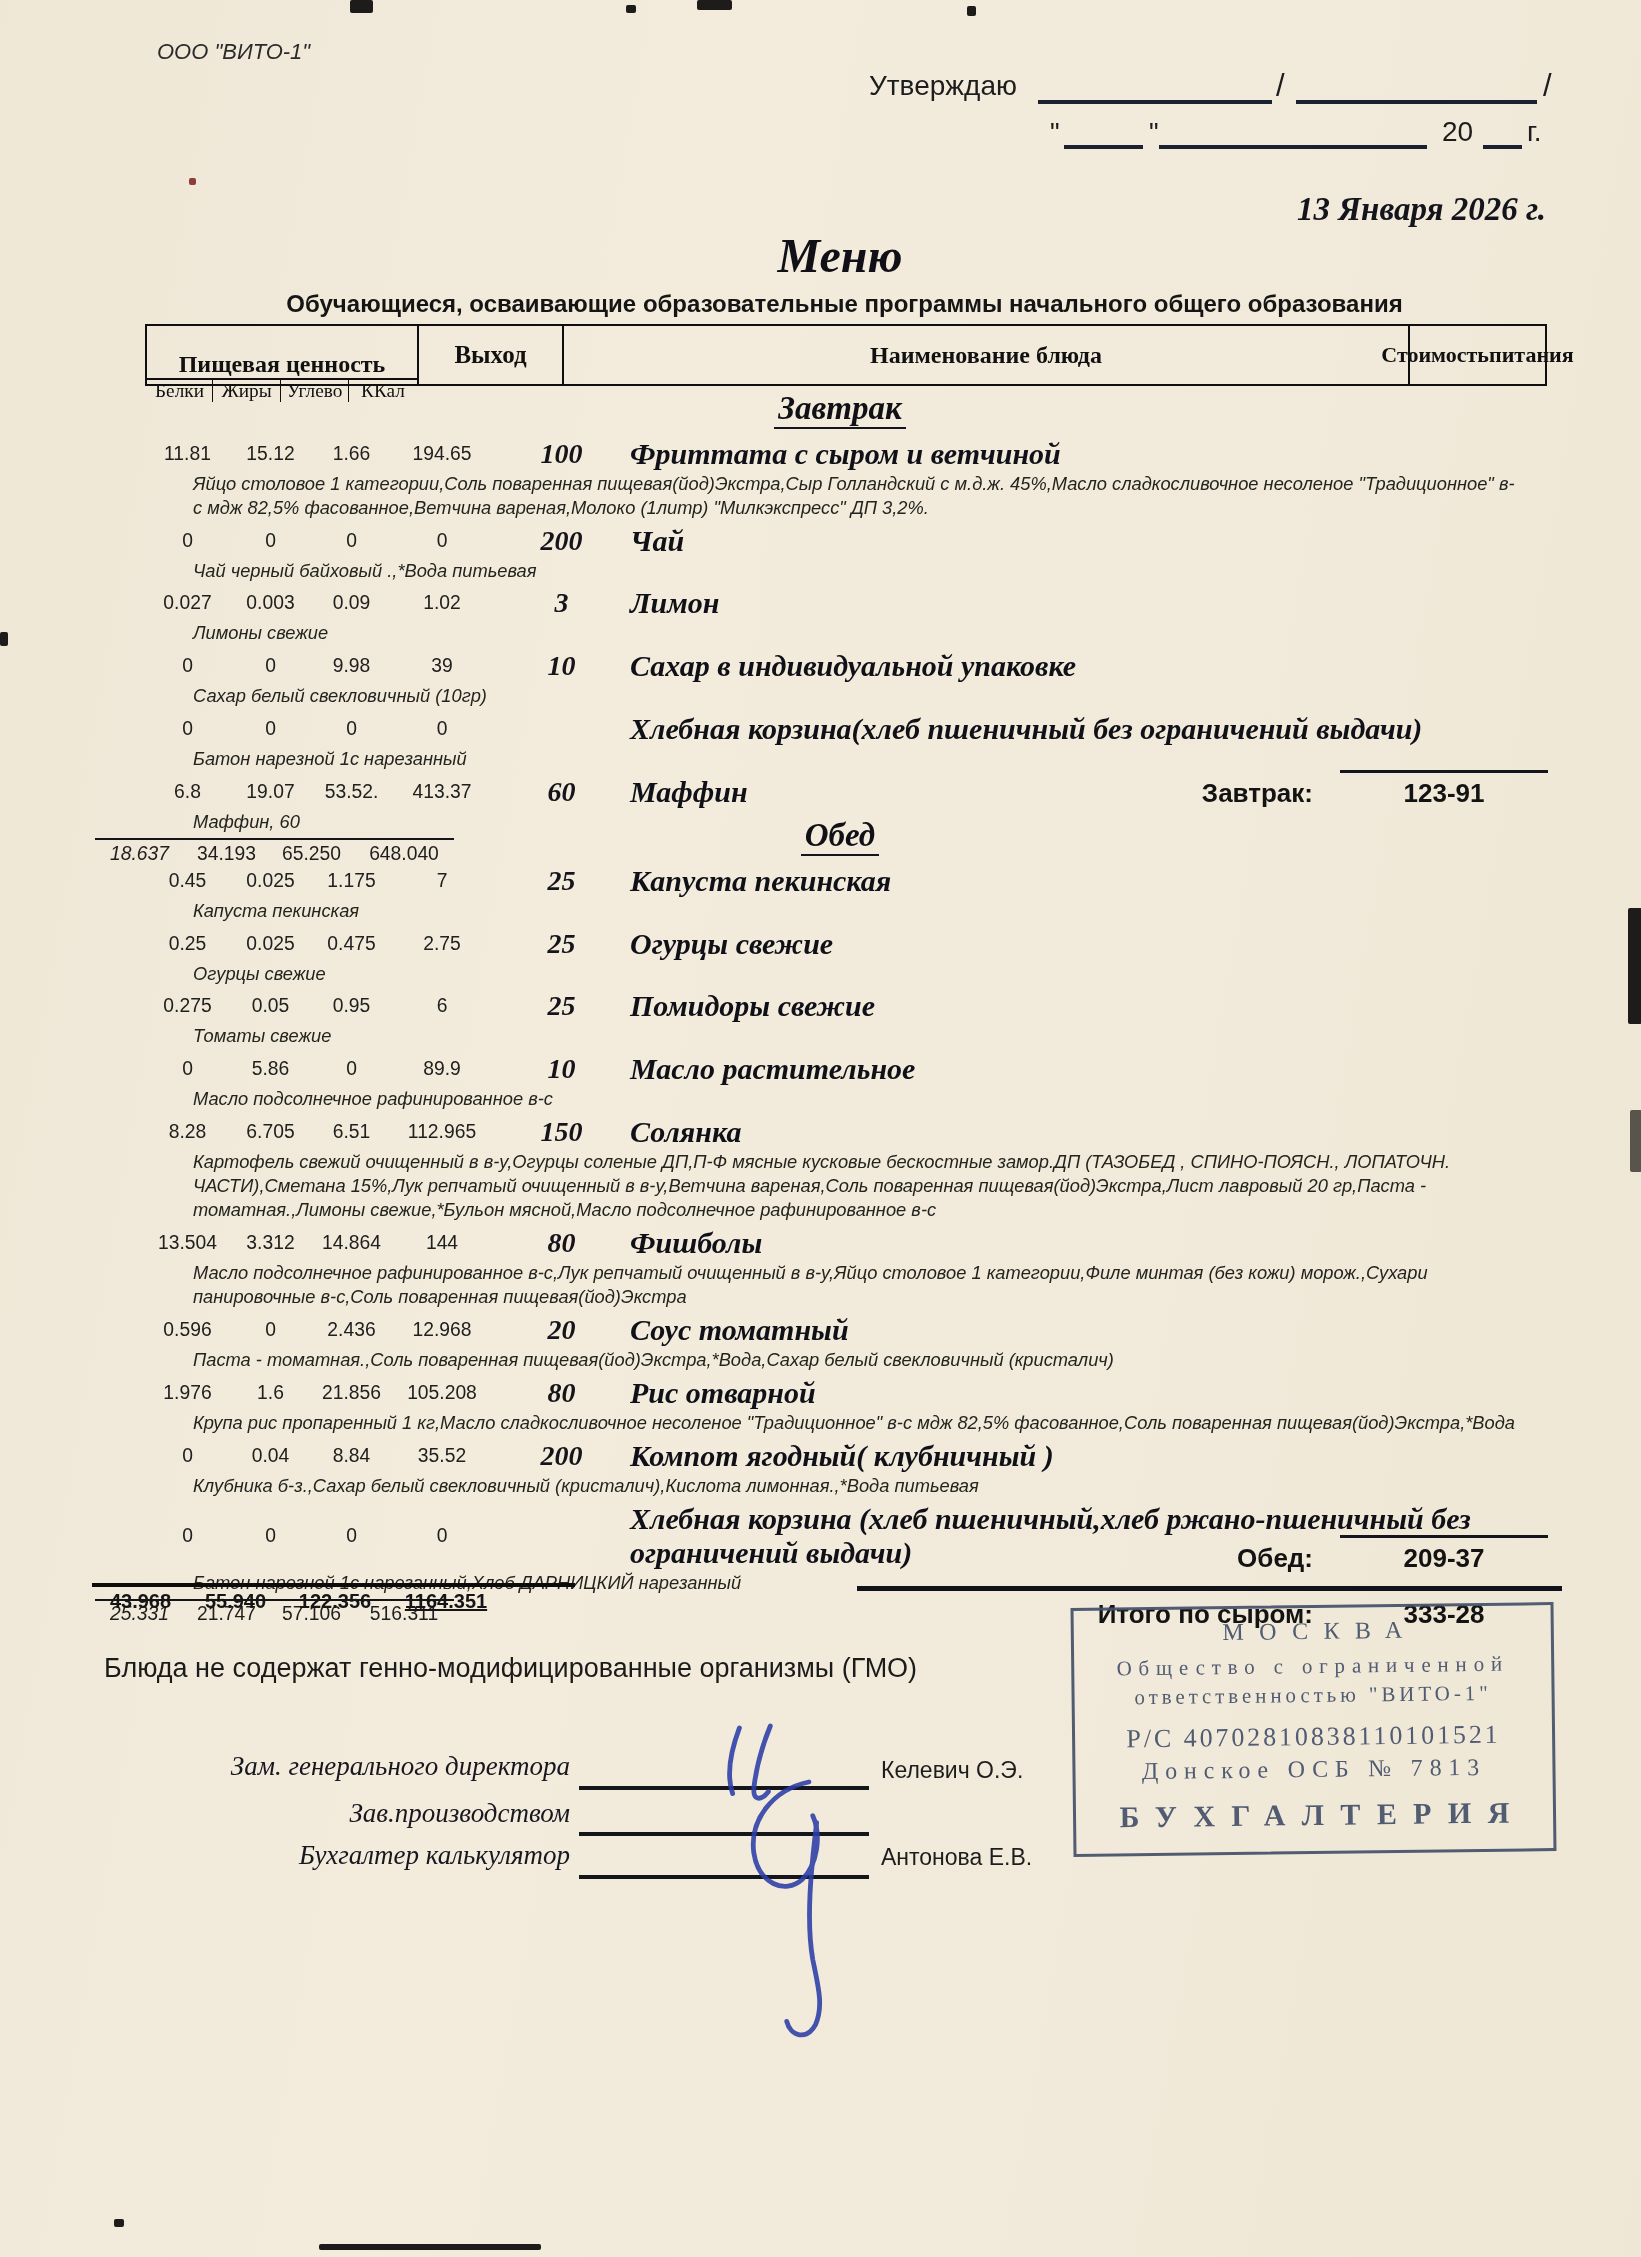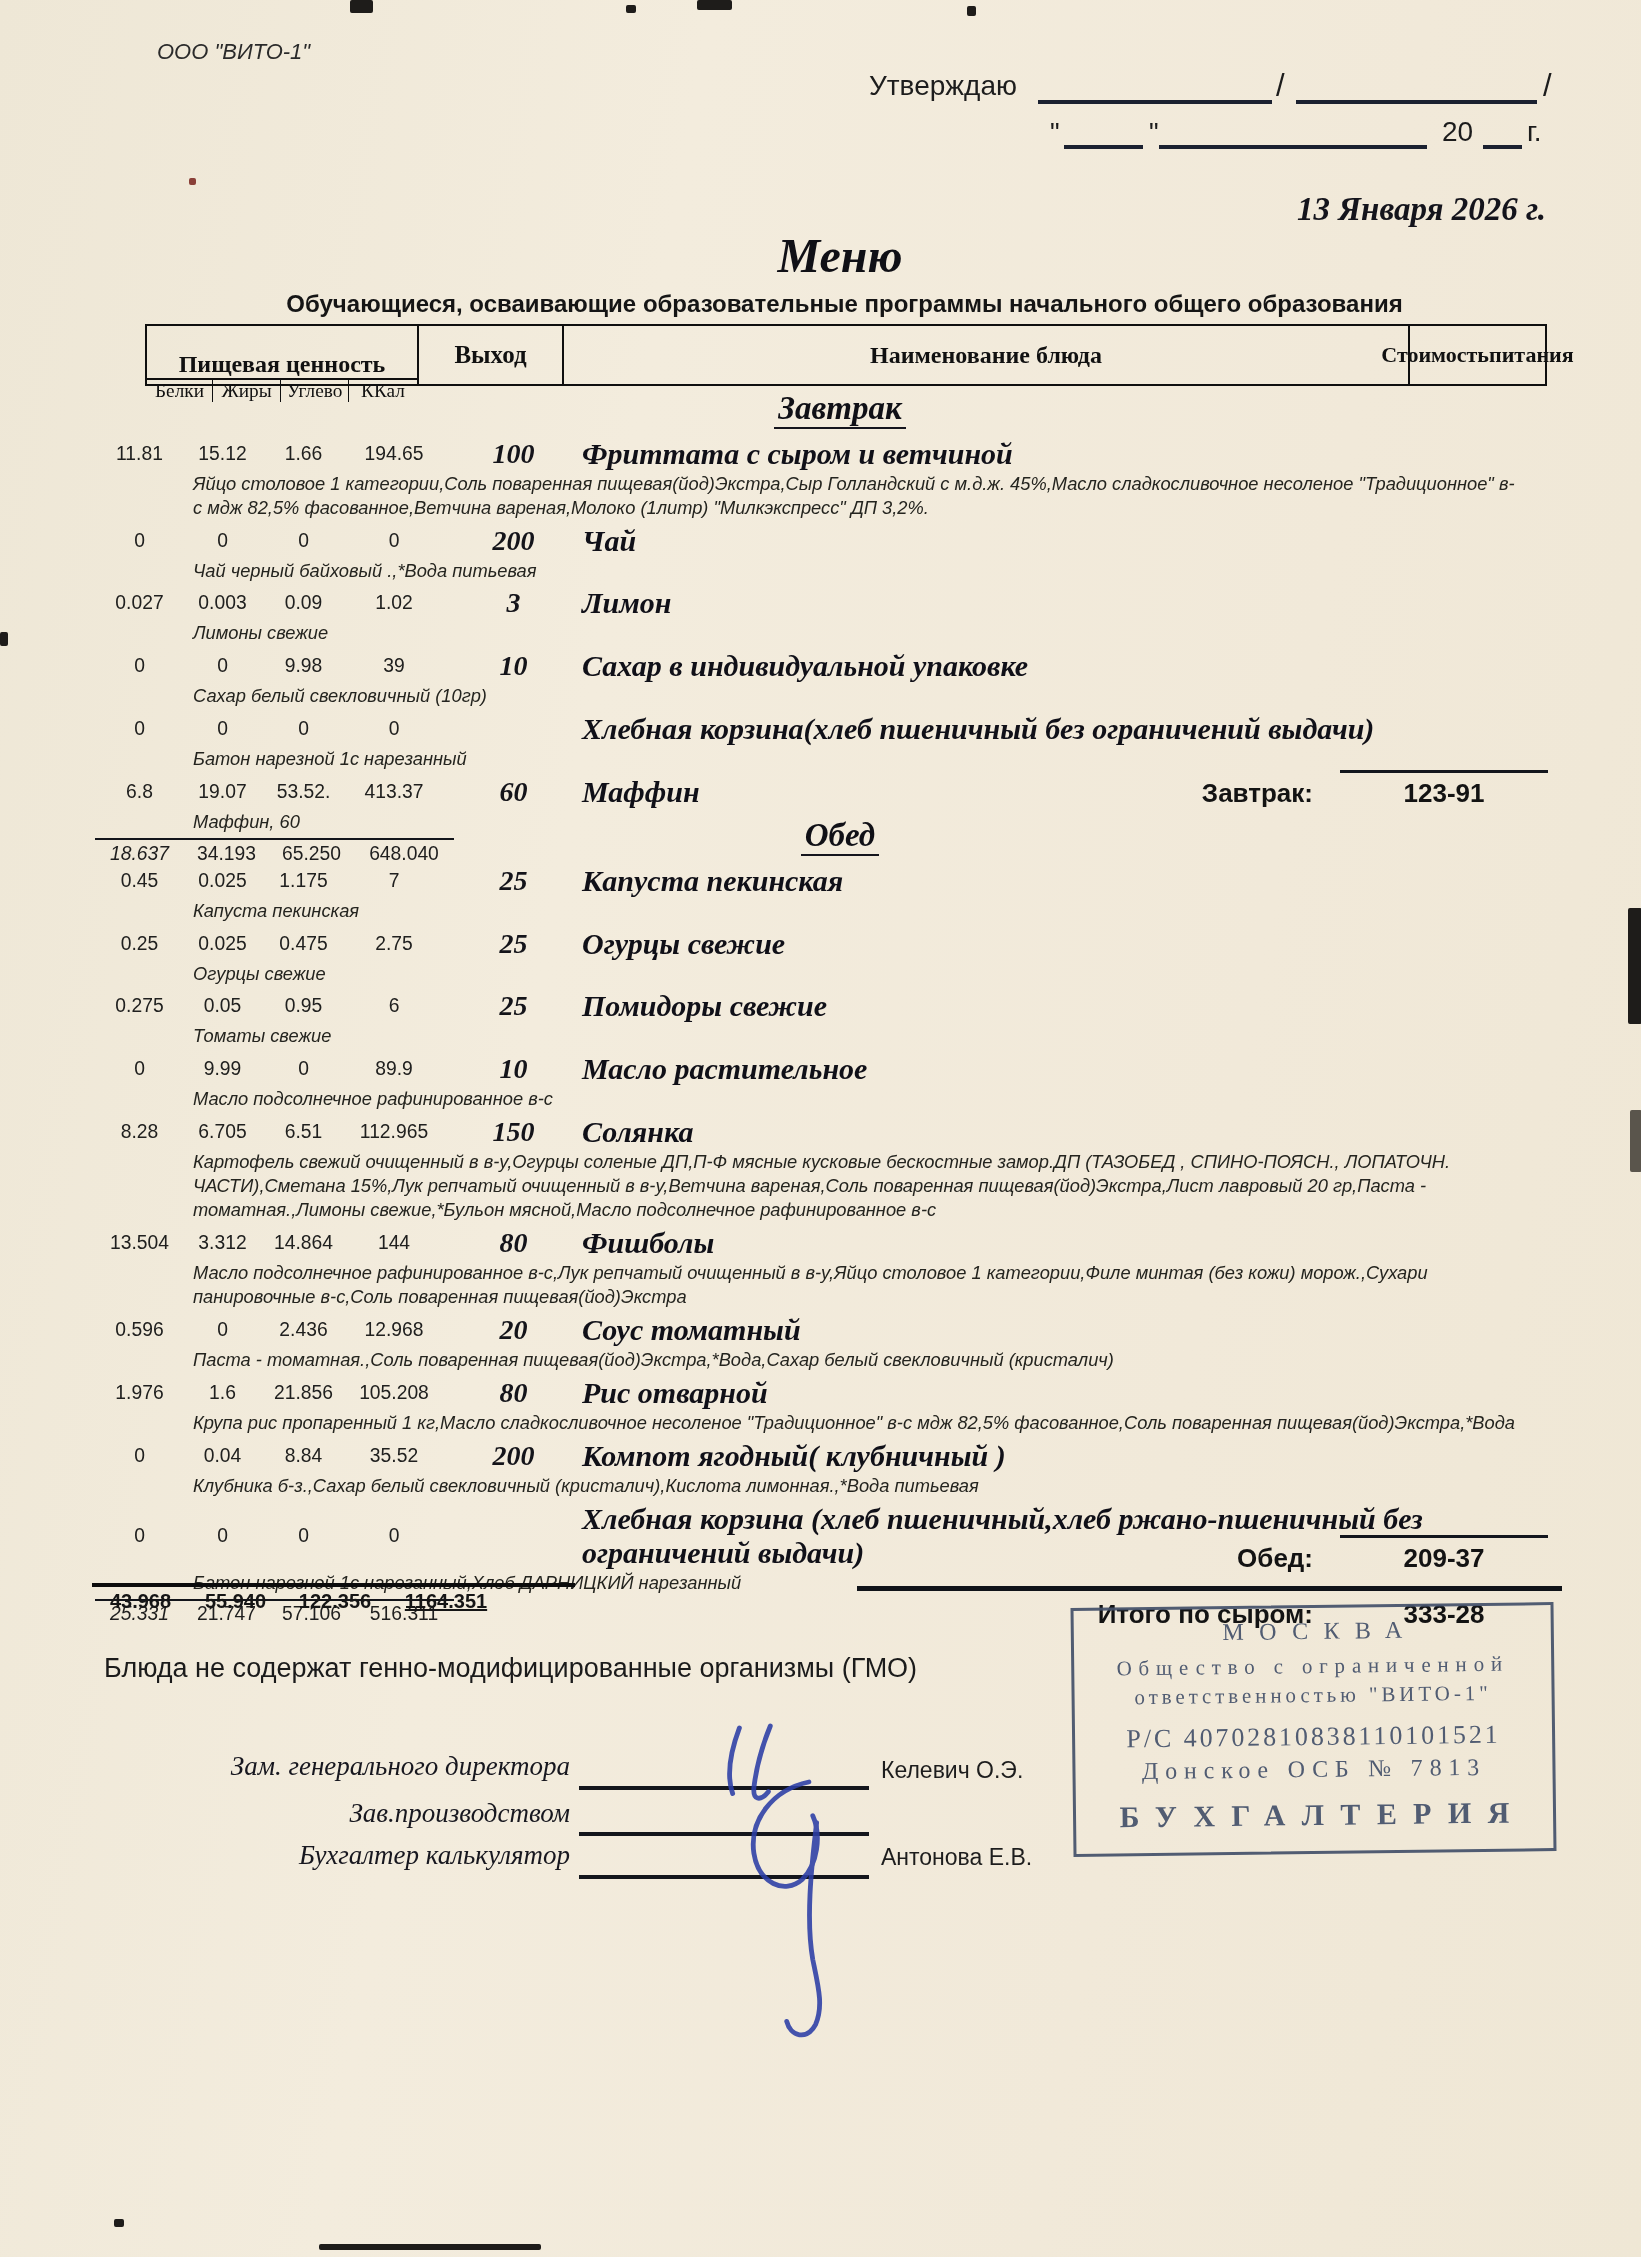--- a/index.html
+++ b/index.html
@@ -52,21 +52,21 @@
 
   
   .section-block{position:absolute;left:0;width:1603px;}
   #breakfast-block{top:390px;}
   #lunch-block{top:817px;}
   .section-title{margin:0 0 9.7px 164px;width:1352px;text-align:center;
                  font-family:"Liberation Serif",serif;font-style:italic;font-weight:bold;font-size:33px;
                  color:#101016;}
   .section-title span{border-bottom:2.9px solid #15151d;padding:0 3.9px 1px 3.9px;}
   .menu-row{margin:0;}
-  .row-line{display:flex;align-items:center;min-height:33px;padding-left:97px;}
+  .row-line{display:flex;align-items:center;min-height:33px;padding-left:97px;margin-left:48px;}
   .nut-cells{display:flex;width:348px;font-size:19.3px;color:#20201f;}
   .nut{text-align:center;}
   .nut.c1{width:85px;}.nut.c2{width:81px;}.nut.c3{width:81px;}.nut.c4{width:100px;}
   .out-cell{width:137px;text-align:center;font-family:"Liberation Serif",serif;
             font-style:italic;font-weight:bold;font-size:28px;color:#14141a;}
   .dish-cell{flex:1;margin-right:68px;font-family:"Liberation Serif",serif;font-style:italic;font-weight:bold;
              font-size:30px;line-height:34px;color:#101018;}
   .ingredients{margin:1px 87px 3.9px 193px;font-style:italic;font-size:18.3px;line-height:24px;color:#24241f;}
   .totals-row{margin-left:95px;margin-top:3.9px;width:359px;border-top:2.9px solid #13151b;display:flex;
               padding-top:2.9px;font-size:19.3px;color:#1e1e1e;}
@@ -304,21 +304,21 @@
       <div class="out-cell">25</div>
       <div class="dish-cell">Помидоры свежие</div>
     </div>
     <div class="ingredients">Томаты свежие</div>
   </div>
 
   <div class="menu-row">
     <div class="row-line">
       <div class="nut-cells">
         <span class="nut c1">0</span>
-        <span class="nut c2">9.99</span>
+        <span class="nut c2">5.86</span>
         <span class="nut c3">0</span>
         <span class="nut c4">89.9</span>
       </div>
       <div class="out-cell">10</div>
       <div class="dish-cell">Масло растительное</div>
     </div>
     <div class="ingredients">Масло подсолнечное рафинированное в-с</div>
   </div>
 
   <div class="menu-row">

